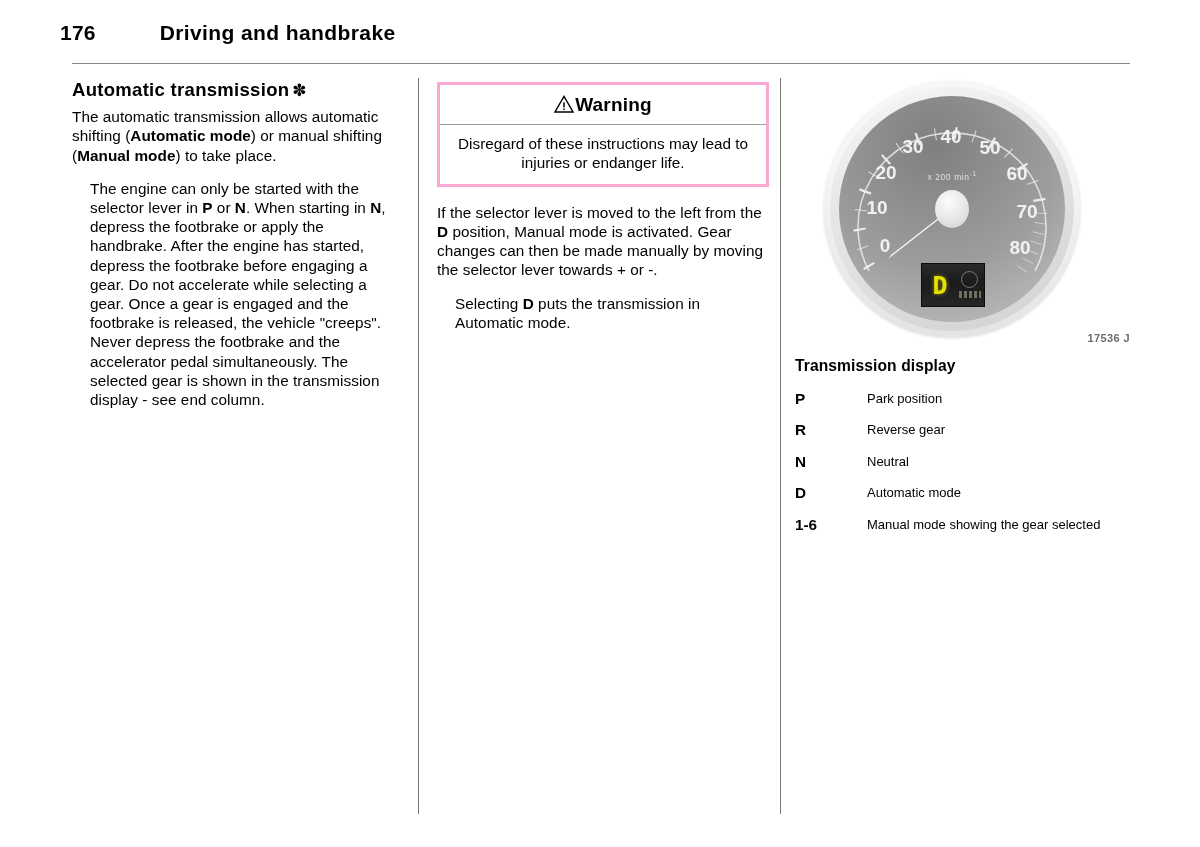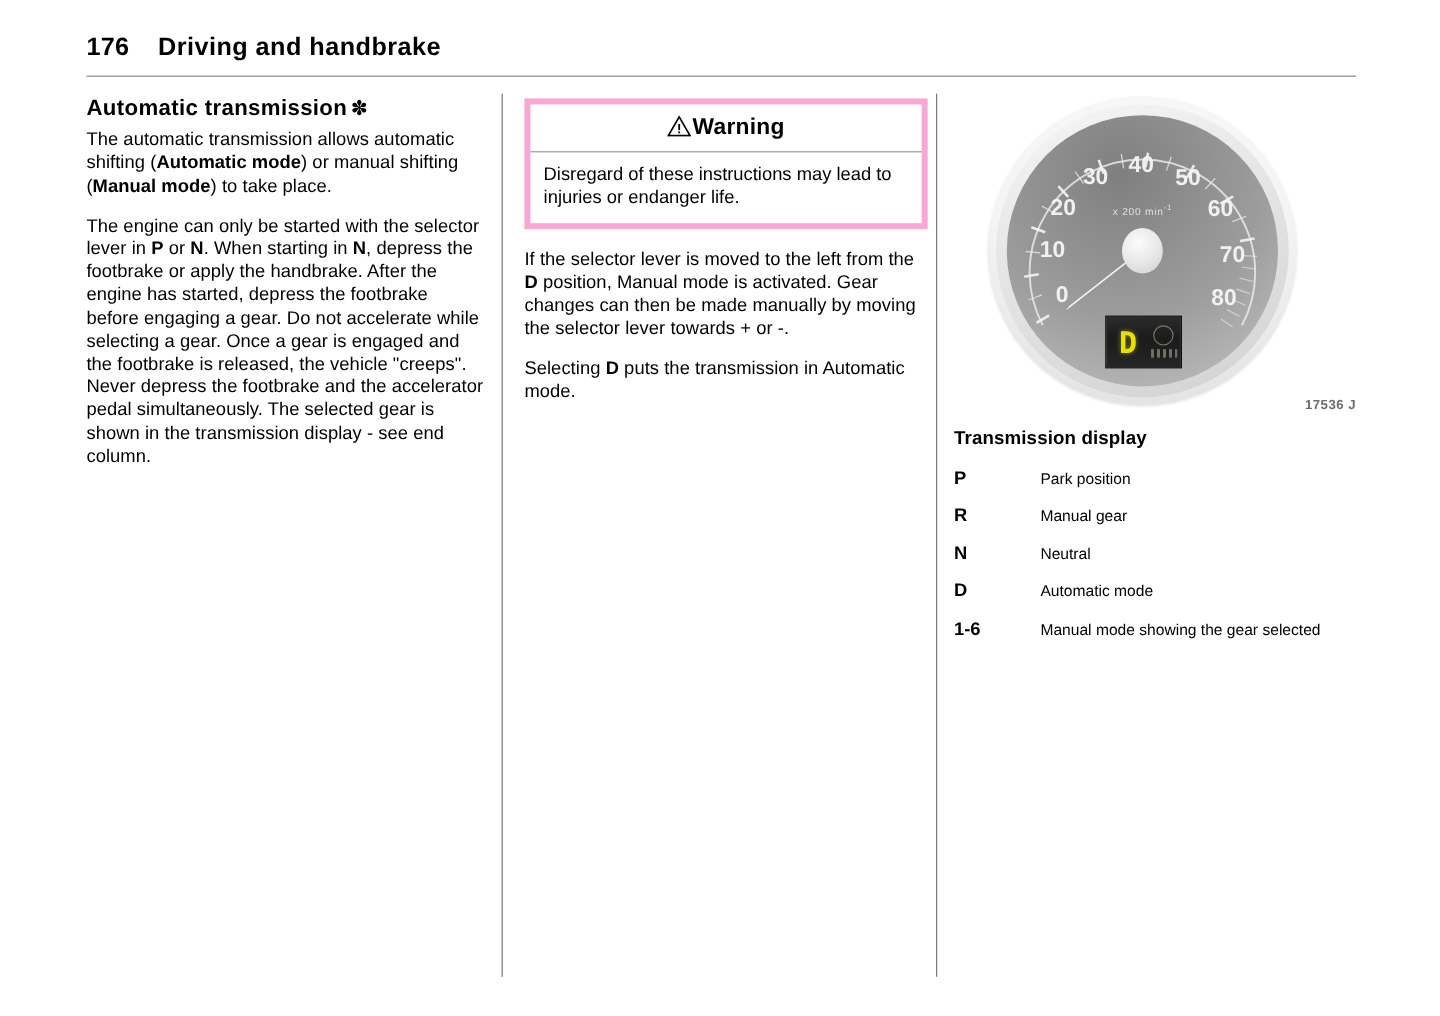--- a/index.html
+++ b/index.html
@@ -19,26 +19,27 @@
   .page {
     position: absolute;
     left: 0; top: 0;
     width: 1200px;
     height: 847px;
   }
 
   
   .header {
     position: absolute;
-    left: 72px;
+    left: 60px;
     top: 22px;
     width: 1060px;
     height: 34px;
     display: flex;
-    align-items: center;
+    align-items: flex-start;
+    gap: 40px;
   }
   .page-number {
     font-size: 21px;
     font-weight: bold;
     letter-spacing: 0.2px;
     line-height: 1;
     margin-right: 24px;
   }
   .header-title {
     font-size: 21px;
@@ -87,29 +88,30 @@
     font-weight: normal;
     padding-left: 3px;
   }
 
   p.body {
     font-size: 15.3px;
     line-height: 19.2px;
     margin: 0 0 14px 0;
     letter-spacing: 0.05px;
   }
-  p.body:last-child { margin-bottom: 0; }
+  p.body:last-child { margin-bottom: 0; margin-left: 18px; }
   b { font-weight: bold; }
 
   
   .warning-box {
-    border: 5px solid #f9a8d4;
+    border: 3px solid #f9a8d4;
     width: 326px;
     margin: 4px 0 16px 0;
     background: #ffffff;
+    text-align: center;
   }
   .warning-head {
     border-bottom: 1px solid #9a9a9a;
     height: 39px;
     display: flex;
     align-items: center;
     justify-content: center;
   }
   .warn-triangle {
     display: inline-block;
@@ -408,21 +410,21 @@
 
     <h3 class="sub-title">Transmission display</h3>
 
     <div class="deflist">
       <div class="defrow">
         <div class="defterm">P</div>
         <div class="defdesc">Park position</div>
       </div>
       <div class="defrow">
         <div class="defterm">R</div>
-        <div class="defdesc">Manual gear</div>
+        <div class="defdesc">Reverse gear</div>
       </div>
       <div class="defrow">
         <div class="defterm">N</div>
         <div class="defdesc">Neutral</div>
       </div>
       <div class="defrow">
         <div class="defterm">D</div>
         <div class="defdesc">Automatic mode</div>
       </div>
       <div class="defrow">

